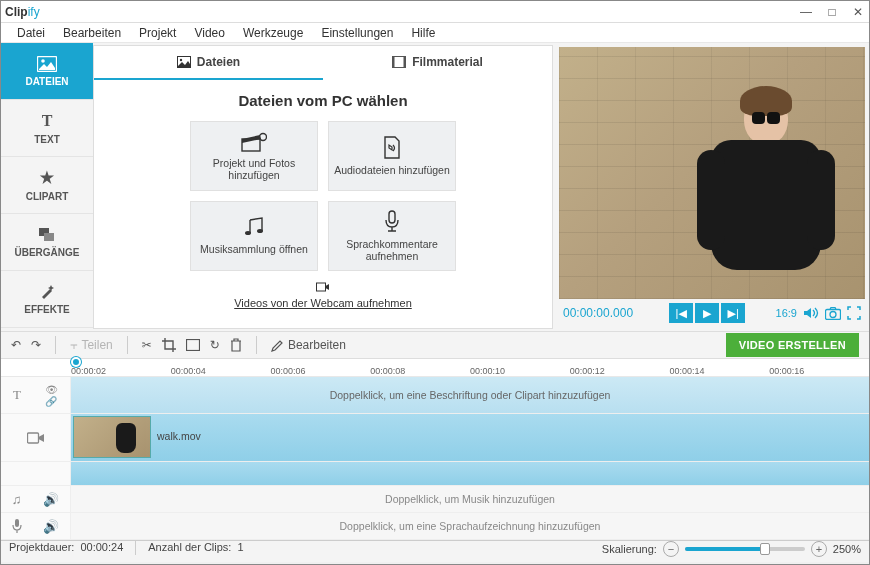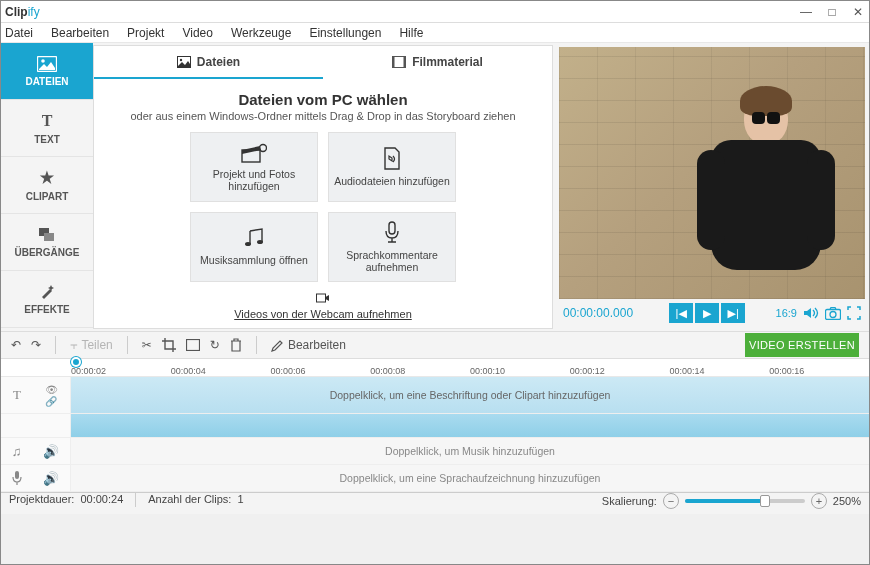--- a/index.html
+++ b/index.html
@@ -2,21 +2,21 @@
 <html><head>
 <meta charset="utf-8">
 <style>
 * { margin: 0; padding: 0; box-sizing: border-box; font-family: "Segoe UI", Arial, sans-serif; }
 body { width: 870px; height: 565px; overflow: hidden; background: #f0f0f0; border: 1px solid #888; }
 .titlebar { height: 22px; display: flex; align-items: center; padding: 0 4px; background: #fff; border-bottom: 1px solid #ddd; font-size: 12px; }
 .titlebar .logo { font-weight: bold; color: #333; }
 .titlebar .logo .fy { color: #1aa5d0; font-weight: normal; }
 .titlebar .wctrls { margin-left: auto; display: flex; gap: 12px; color: #555; }
 .titlebar .wctrls span { cursor: pointer; width: 14px; text-align: center; }
-.menubar { height: 20px; display: flex; gap: 18px; padding: 0 4px; background: #fff; font-size: 12px; align-items: center; color: #333; border-bottom: 1px solid #e8e8e8;}
+.menubar { height: 20px; display: flex; gap: 18px; padding: 0 16px; background: #fff; font-size: 12px; align-items: center; color: #333; border-bottom: 1px solid #e8e8e8;}
 .menubar span { cursor: pointer; }
 .maintop { display: flex; height: 288px; background: #f4f4f4; }
 .sidebar { width: 92px; background: #f4f4f4; display: flex; flex-direction: column; }
 .sideitem { height: 57px; display: flex; flex-direction: column; align-items: center; justify-content: center; font-size: 10px; font-weight: bold; color: #555; cursor: pointer; border-bottom: 1px solid #e4e4e4; gap: 4px; }
 .sideitem.active { background: #1aa5d0; color: #fff; }
 .sideitem .ic { font-size: 16px; }
 .mediapanel { flex: 0 0 460px; background: #fff; border: 1px solid #ddd; margin: 2px 2px 2px 0; display: flex; flex-direction: column; }
 .mediatabs { height: 34px; display: flex; }
 .mediatab { flex: 1; display: flex; align-items: center; justify-content: center; gap: 6px; font-size: 12px; font-weight: bold; color: #444; border-bottom: 2px solid transparent; cursor: pointer; }
 .mediatab.active { border-bottom: 2px solid #1aa5d0; }
@@ -43,21 +43,21 @@
 .pvcontrols { height: 28px; display: flex; align-items: center; gap: 6px; padding: 0 4px; font-size: 11px; color: #333; }
 .timecode { color:#1aa5d0; font-size:12px; }
 .pvbtns { display: flex; gap: 2px; margin-left: auto; margin-right: auto; transform: translateX(12px);}
 .pvbtn { width: 24px; height: 20px; background:#1aa5d0; color:#fff; display:flex; align-items:center; justify-content:center; font-size:11px; cursor:pointer;}
 .aspect { margin-left:auto; color:#1aa5d0; }
 .pvicon { color:#1aa5d0; font-size:14px; cursor:pointer; }
 .toolbar { height: 28px; background:#f4f4f4; border-top:1px solid #ddd; border-bottom:1px solid #ddd; display:flex; align-items:center; gap:10px; padding:0 10px; font-size:12px; color:#555;}
 .toolbar .tb { cursor:pointer; display:flex; align-items:center; gap:4px;}
 .toolbar .split { opacity:0.4; }
 .toolbar .sep { width:1px; height:18px; background:#ccc; margin:0 4px;}
-.createbtn { margin-left:auto; background:#4caf3a; color:#fff; font-weight:normal; font-size:11px; padding:6px 4px; cursor:pointer; letter-spacing:0.3px;text-align:right;}
+.createbtn { margin-left:auto; background:#4caf3a; color:#fff; font-weight:bold; font-size:11px; padding:6px 13px; cursor:pointer; letter-spacing:0.3px;text-align:right;}
 .timeline { background:#fff; }
 .ruler { height:18px; display:flex; font-size:9px; color:#666; padding-left:70px; position:relative; border-bottom:1px solid #e8e8e8; align-items:flex-end;}
 .ruler span { flex:1; text-align:left; }
 .playhead { position:absolute; left:70px; top:-2px; width:10px; height:10px; background:#1aa5d0; border-radius:50%; border:2px solid #fff; box-shadow:0 0 0 1px #1aa5d0;}
 .track { display:flex; border-bottom:1px solid #eee; align-items:stretch; min-height:24px;}
 .trackhead { width:70px; display:flex; align-items:center; justify-content:space-around; font-size:13px; color:#888; background:#fafafa; border-right:1px solid #eee;}
 .trackbody { flex:1; position:relative; background:#fff; display:flex; align-items:center;}
 .captiontrack .trackbody { background:linear-gradient(#cce9f5,#b8dff0); justify-content:center; font-size:10.5px; color:#666; height:36px;}
 .videotrack { height:48px; }
 .videotrack .trackbody { background:linear-gradient(#a9dbef,#8fcfe8); }
@@ -160,21 +160,20 @@
               <rect x="0.5" y="0.5" width="13" height="11" fill="none" stroke="#555"></rect>
               <rect x="0.5" y="0.5" width="2" height="11" fill="#555"></rect>
               <rect x="11.5" y="0.5" width="2" height="11" fill="#555"></rect>
             </svg>
         </span>
         <span>Filmmaterial</span>
       </div>
     </div>
     <div class="mediabody">
       <h2>Dateien vom PC wählen</h2>
-      <div class="sub">oder aus einem Windows-Ordner mittels Drag &amp; Drop in das Storyboard ziehen</div>
       <div class="btngrid">
         <div class="biotile">
           <span class="ic">
             <svg width="26" height="22" viewBox="0 0 26 22">
                 <rect x="1" y="8" width="18" height="12" fill="none" stroke="#333" stroke-width="1.4"></rect>
                 <path d="M1 8 L19 4 L20 8 L1 12 Z" fill="#333"></path>
                 <circle cx="22" cy="6" r="3.5" fill="none" stroke="#333" stroke-width="1.4"></circle>
               </svg>
           </span>
           <span>Projekt und Fotos hinzufügen</span>
@@ -320,20 +319,38 @@
     <div class="trackhead">
       <span style="font-family:serif;">T</span>
       <span style="display:flex;flex-direction:column;gap:1px;font-size:10px;">
         <span>👁</span>
           <span>🔗</span>
       </span>
     </div>
     <div class="trackbody">Doppelklick, um eine Beschriftung oder Clipart hinzuzufügen</div>
   </div>
 
+  <div class="track videotrack">
+    <div class="trackhead">
+      <span>
+        <svg width="18" height="14" viewBox="0 0 18 14">
+            <rect x="0.5" y="2" width="11" height="10" rx="1" fill="none" stroke="#888" stroke-width="1.3"></rect>
+            <path d="M11.5 6 L17 3 V11 L11.5 8 Z" fill="#888"></path>
+          </svg>
+      </span>
+    </div>
+    <div class="trackbody">
+      <div class="clip">
+        <div class="thumb">
+            <div class="mini"></div>
+          </div>
+      </div>
+      <span class="cliplabel">walk.mov</span>
+    </div>
+  </div>
 
   <div class="track thinbar">
     <div class="trackhead"></div>
     <div class="trackbody"></div>
   </div>
 
   <div class="track hinttrack">
     <div class="trackhead">
       <span>♫</span>
       <span>🔊</span>

